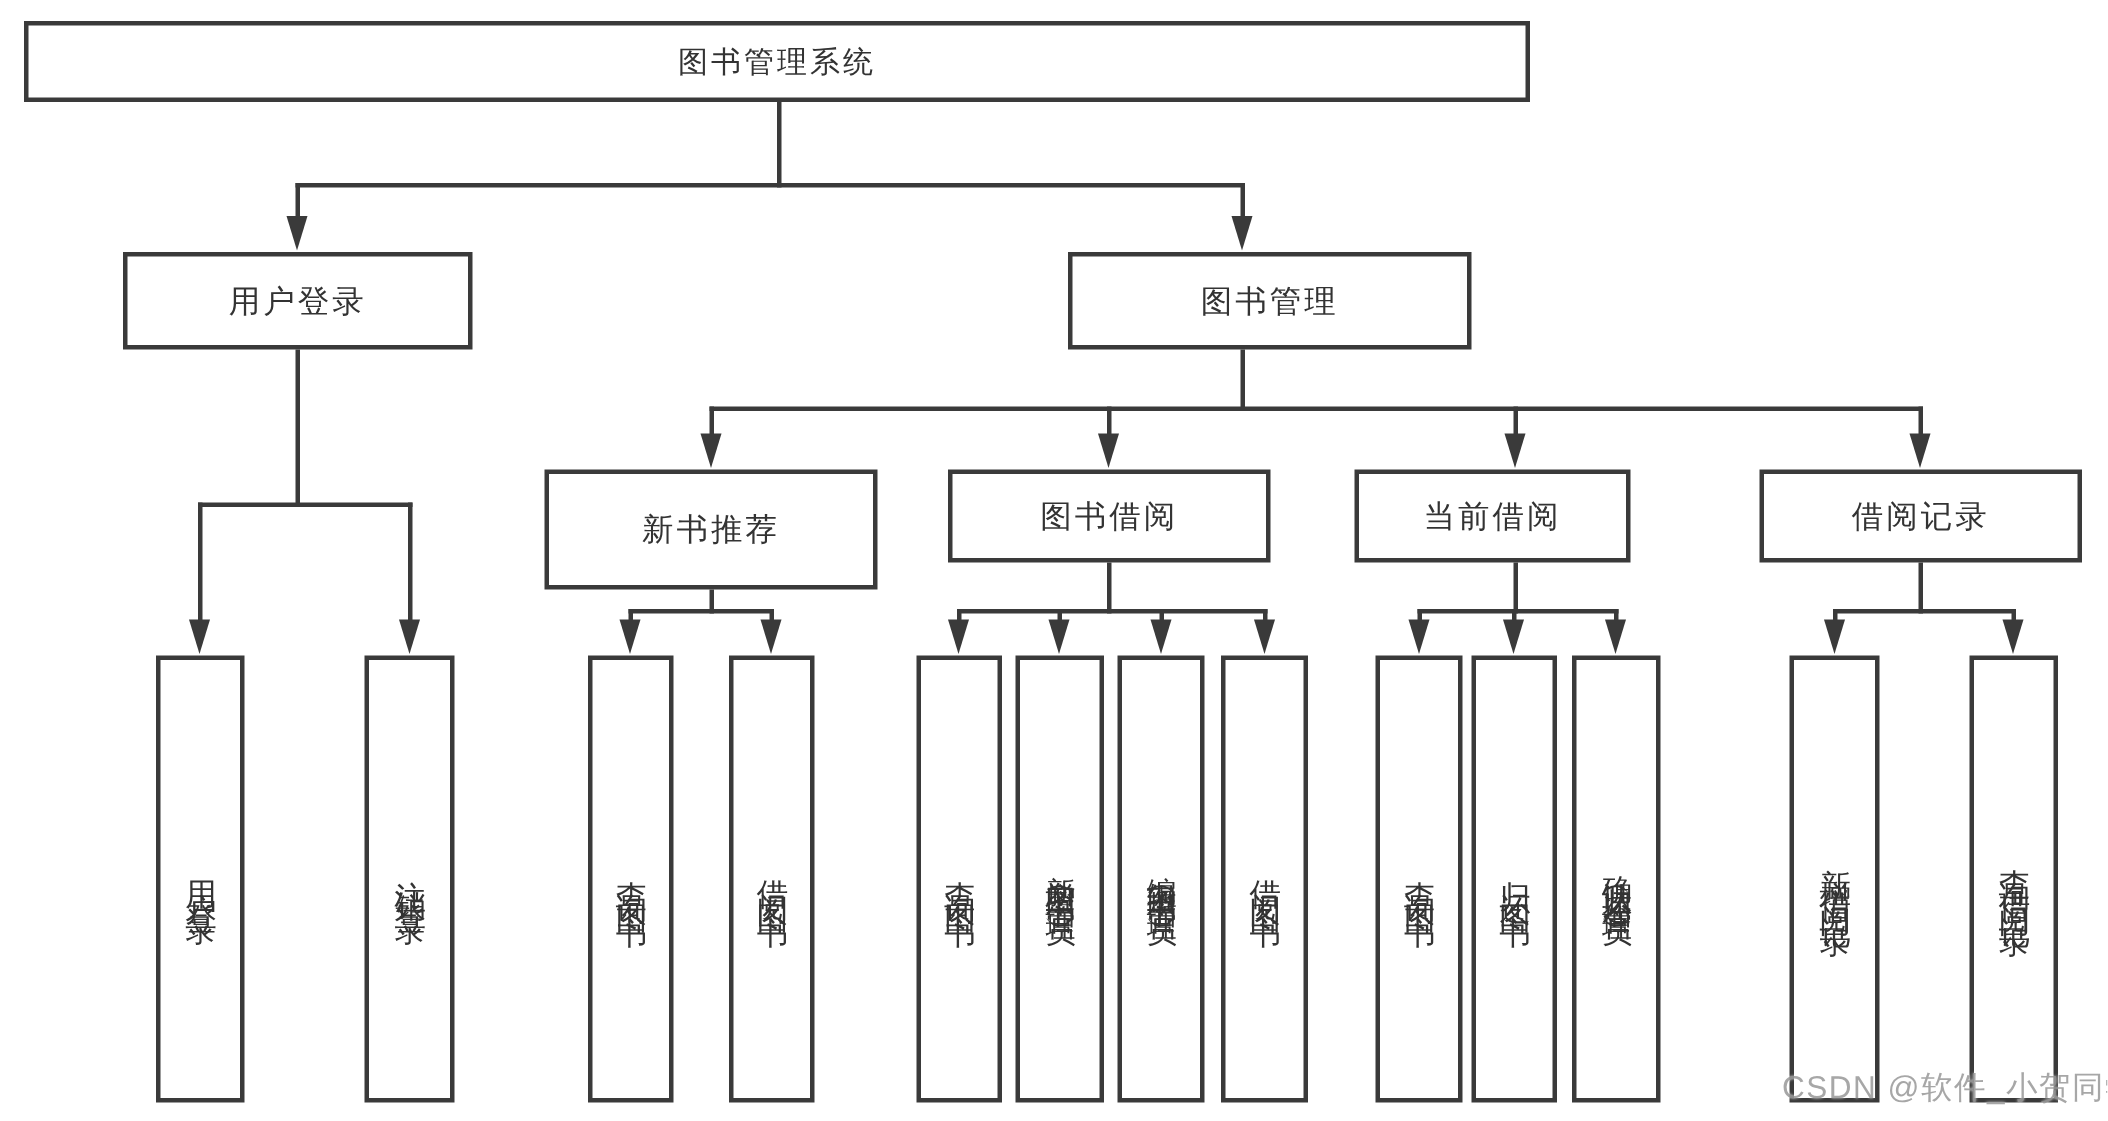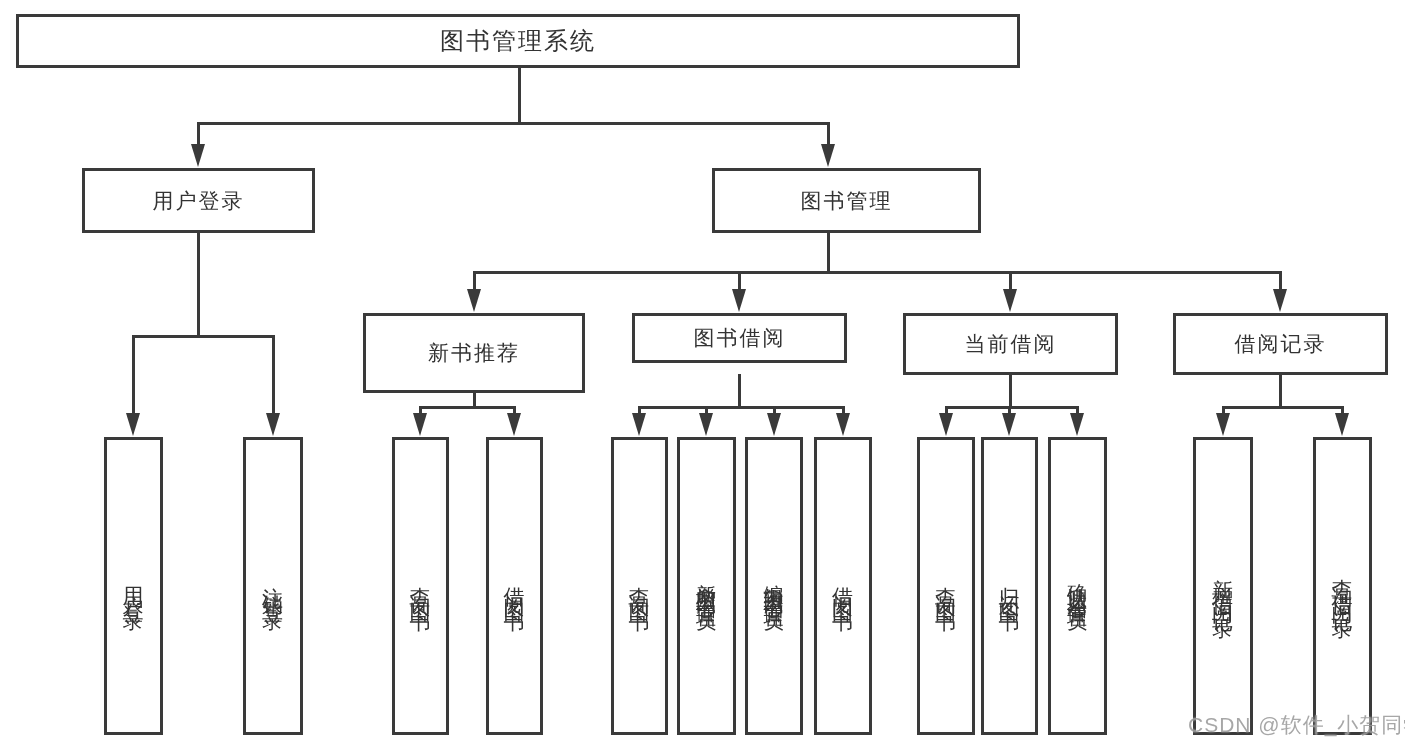--- a/index.html
+++ b/index.html
@@ -23,21 +23,21 @@
     border:3px solid var(--line);
     display:flex;align-items:center;justify-content:center;
     color:var(--text);
     z-index:2;
   }
   .hlabel{
     font-size:21px;
     letter-spacing:2px;
     white-space:nowrap;
   }
-  .root .hlabel{font-size:24px;}
+  .root .hlabel{font-size:20px;}
   .vlabel{
     writing-mode:vertical-rl;
     text-orientation:mixed;
     font-size:21px;
     letter-spacing:8px;
     line-height:1;
   }
   .cline{
     position:absolute;
     background:var(--line);
@@ -75,24 +75,24 @@
   <div class="box" style="left:82px;top:168px;width:233px;height:65px">
     <span class="hlabel">用户登录</span>
   </div>
   <div class="box" style="left:712px;top:168px;width:269px;height:65px">
     <span class="hlabel">图书管理</span>
   </div>
 
   <div class="box" style="left:363px;top:313px;width:222px;height:80px">
     <span class="hlabel">新书推荐</span>
   </div>
-  <div class="box" style="left:632px;top:313px;width:215px;height:50px">
+  <div class="box" style="left:632px;top:313px;width:215px;height:62px">
     <span class="hlabel">图书借阅</span>
   </div>
-  <div class="box" style="left:903px;top:313px;width:215px;height:62px">
+  <div class="box" style="left:903px;top:313px;width:184px;height:62px">
     <span class="hlabel">当前借阅</span>
   </div>
   <div class="box" style="left:1173px;top:313px;width:215px;height:62px">
     <span class="hlabel">借阅记录</span>
   </div>
 
   <div class="box" style="left:104px;top:437px;width:59px;height:298px">
     <span class="vlabel">用户登录</span>
   </div>
   <div class="box" style="left:243px;top:437px;width:60px;height:298px">

